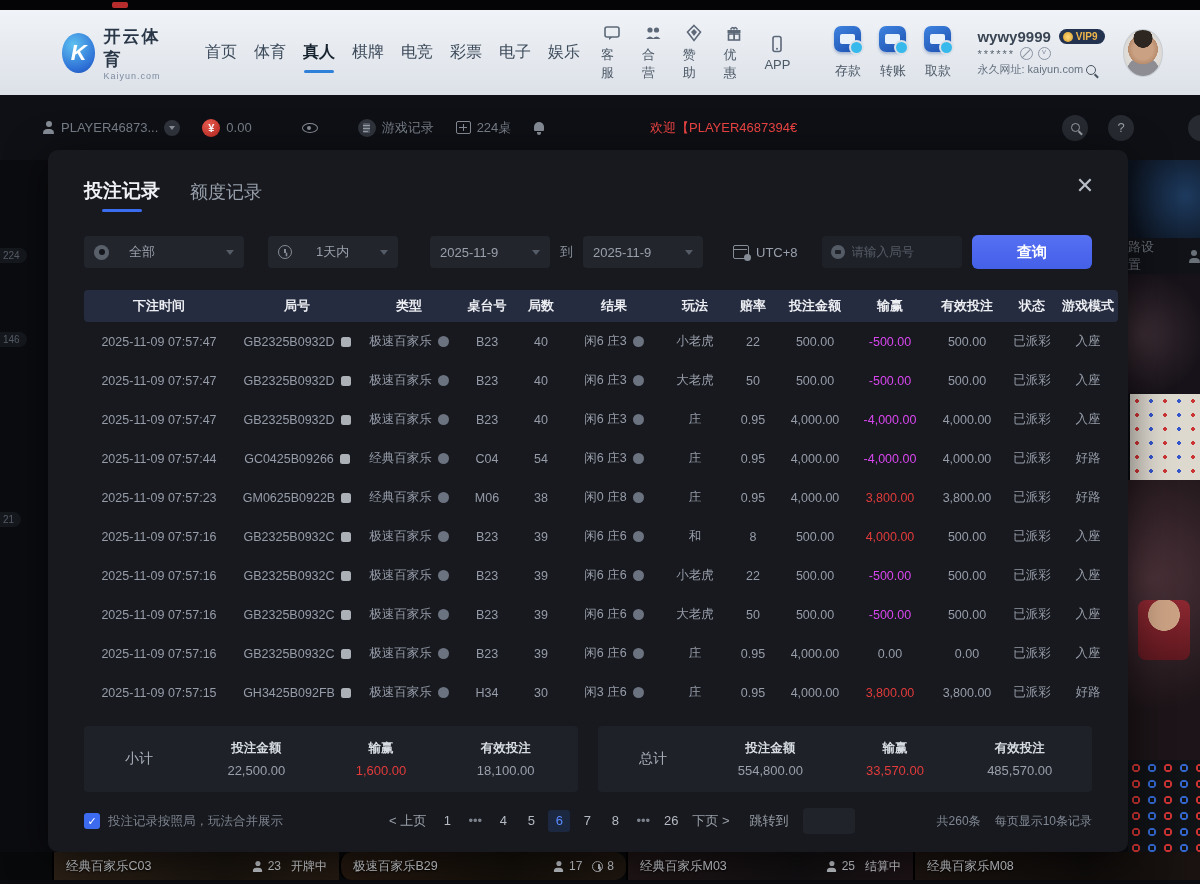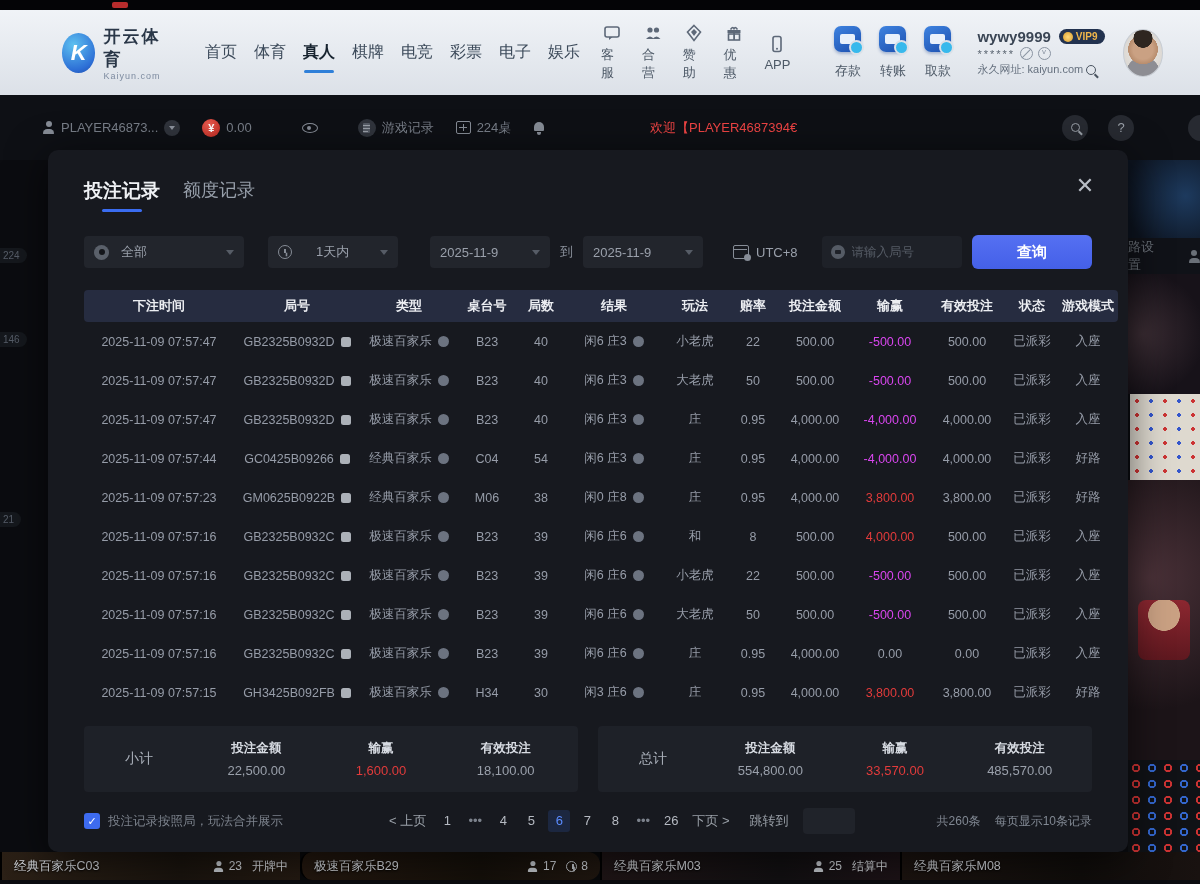--- a/index.html
+++ b/index.html
@@ -87,29 +87,29 @@
     background-size:28px 14px; }
   .rs-video3 { position:absolute; left:1128px; top:320px; width:72px; height:280px; background:radial-gradient(circle at 30% 35%, #4a3138, #1c1418 70%); }
   .rs-video3::after { content:""; position:absolute; left:10px; top:120px; width:52px; height:60px; border-radius:8px; background:radial-gradient(circle at 50% 25%, #caa183 0 30%, transparent 31%), linear-gradient(#8c2730,#5e181f); }
   .rs-board2 { position:absolute; left:1128px; top:600px; width:72px; height:92px; background:#101216;
     background-image:radial-gradient(circle at 8px 8px, transparent 2.2px, #c33 2.4px 4px, transparent 4.4px), radial-gradient(circle at 24px 8px, transparent 2.2px, #36c 2.4px 4px, transparent 4.4px);
     background-size:32px 16px; }
 
   
   .modal { position:absolute; top:150px; left:48px; width:1080px; height:702px; background:#17191f; border-radius:10px; z-index:5; padding:28px 36px 0; box-shadow:0 8px 40px rgba(0,0,0,.6); }
   .close-x { position:absolute; top:26px; right:32px; width:22px; height:22px; cursor:pointer; color:#b9bec6; font-size:22px; line-height:20px; font-weight:300; text-align:center; }
-  .tabs { display:flex; align-items:flex-start; gap:23px; }
+  .tabs { display:flex; align-items:flex-end; gap:30px; }
   .tab { font-size:18px; color:#98a0ab; cursor:pointer; padding-bottom:8px; position:relative; }
   .tab.active { font-size:19px; color:#f0f2f5; font-weight:bold; }
   .tab.active::after { content:""; position:absolute; bottom:0; left:50%; transform:translateX(-50%); width:40px; height:3px; border-radius:2px; background:#3a6cf0; }
 
   .filters { margin-top:24px; display:flex; align-items:center; height:32px; }
   .f-select { height:32px; background:#22252c; border-radius:4px; display:flex; align-items:center; color:#9aa0ab; font-size:13px; padding:0 10px; cursor:pointer; position:relative; }
   .f-select .caret { margin-left:auto; border-left:4px solid transparent; border-right:4px solid transparent; border-top:5px solid #565c66; }
-  .f-cat { width:160px; margin-right:24px; gap:12px; }
+  .f-cat { width:160px; margin-right:24px; gap:20px; }
   .f-range { width:130px; margin-right:32px; gap:24px; }
   .f-date { width:120px; margin-right:0; gap:8px; }
   .badge-circle { width:15px; height:15px; border-radius:50%; background:#5a606a; position:relative; flex:none; }
   .badge-circle::after { content:""; position:absolute; left:4.5px; top:4.5px; width:6px; height:6px; border-radius:50%; background:#14161b; }
   .ico-clock { width:14px; height:14px; border:1.6px solid #868c96; border-radius:50%; position:relative; flex:none; }
   .ico-clock::after { content:""; position:absolute; left:5px; top:2.5px; width:1.6px; height:4.5px; background:#868c96; box-shadow:1.5px 3.5px 0 -0.2px #868c96; }
   .to-label { margin:0 10px; color:#8b919c; font-size:13px; }
   .utc { display:flex; align-items:center; gap:7px; color:#9aa0ab; font-size:13px; margin-left:30px; }
   .ico-cal { width:16px; height:14px; border:1.5px solid #868c96; border-radius:2px; position:relative; }
   .ico-cal::before { content:""; position:absolute; top:2.5px; left:0; width:13px; height:1.4px; background:#868c96; }
@@ -149,21 +149,21 @@
   .pagination { margin-left:auto; margin-right:auto; display:flex; align-items:center; gap:6px; padding-left:40px; }
   .pg-nav { color:#9aa0a8; font-size:13px; cursor:pointer; padding:0 4px; }
   .pg { min-width:22px; height:22px; line-height:22px; text-align:center; color:#b6bac2; font-size:13px; border-radius:3px; cursor:pointer; padding:0 3px; }
   .pg.active { color:#5b8cff; background:#1c2740; }
   .pg.dots { color:#7c828c; cursor:default; }
   .jump-label { color:#9aa0a8; font-size:13px; margin-left:10px; }
   .jump-input { width:52px; height:26px; background:#20232a; border:none; border-radius:4px; margin-left:8px; color:#c3c8d0; text-align:center; font-family:inherit; outline:none; }
   .counts { display:flex; gap:14px; font-size:12px; color:#818893; white-space:nowrap; margin-left:20px; }
 
   
-  .bottom-strip { position:absolute; top:852px; left:0; width:100%; height:28px; z-index:4; background:#08090b; display:flex; }
+  .bottom-strip { position:absolute; top:852px; left:0; width:100%; height:28px; z-index:4; background:#08090b; display:flex; padding-left:52px; }
   .tcard { flex:1; display:flex; align-items:center; padding:0 12px; gap:10px; border-left:2px solid #000; position:relative; overflow:hidden; }
   .tcard:nth-child(1) { background:linear-gradient(90deg,#2b2016,#1a140e 60%,#241a12); }
   .tcard:nth-child(2) { background:linear-gradient(90deg,#24180f,#15100a 60%,#201710);border-radius:12px; }
   .tcard:nth-child(3) { background:linear-gradient(90deg,#1f1516,#121012 60%,#1d1317); }
   .tcard:nth-child(4) { background:linear-gradient(90deg,#1c1410,#100d0b 60%,#191210); }
   .tname { font-size:12.5px; color:#d4d7dc; text-shadow:0 1px 2px #000; white-space:nowrap; }
   .tmeta { margin-left:auto; display:flex; align-items:center; gap:10px; font-size:12px; color:#cfd3d8; }
   .tmeta .ico-person { transform:scale(.85); }
   .tmeta .ico-person::before,.tmeta .ico-person::after { background:#c4c8ce; }
   .tmeta .ico-clock { width:11px; height:11px; border-color:#c4c8ce; }

